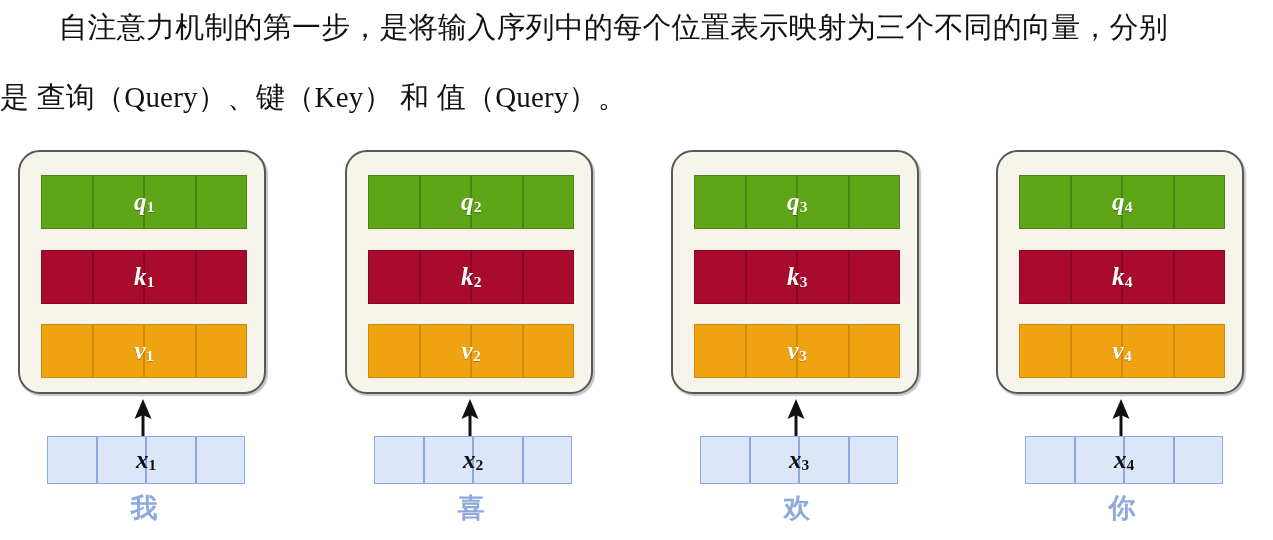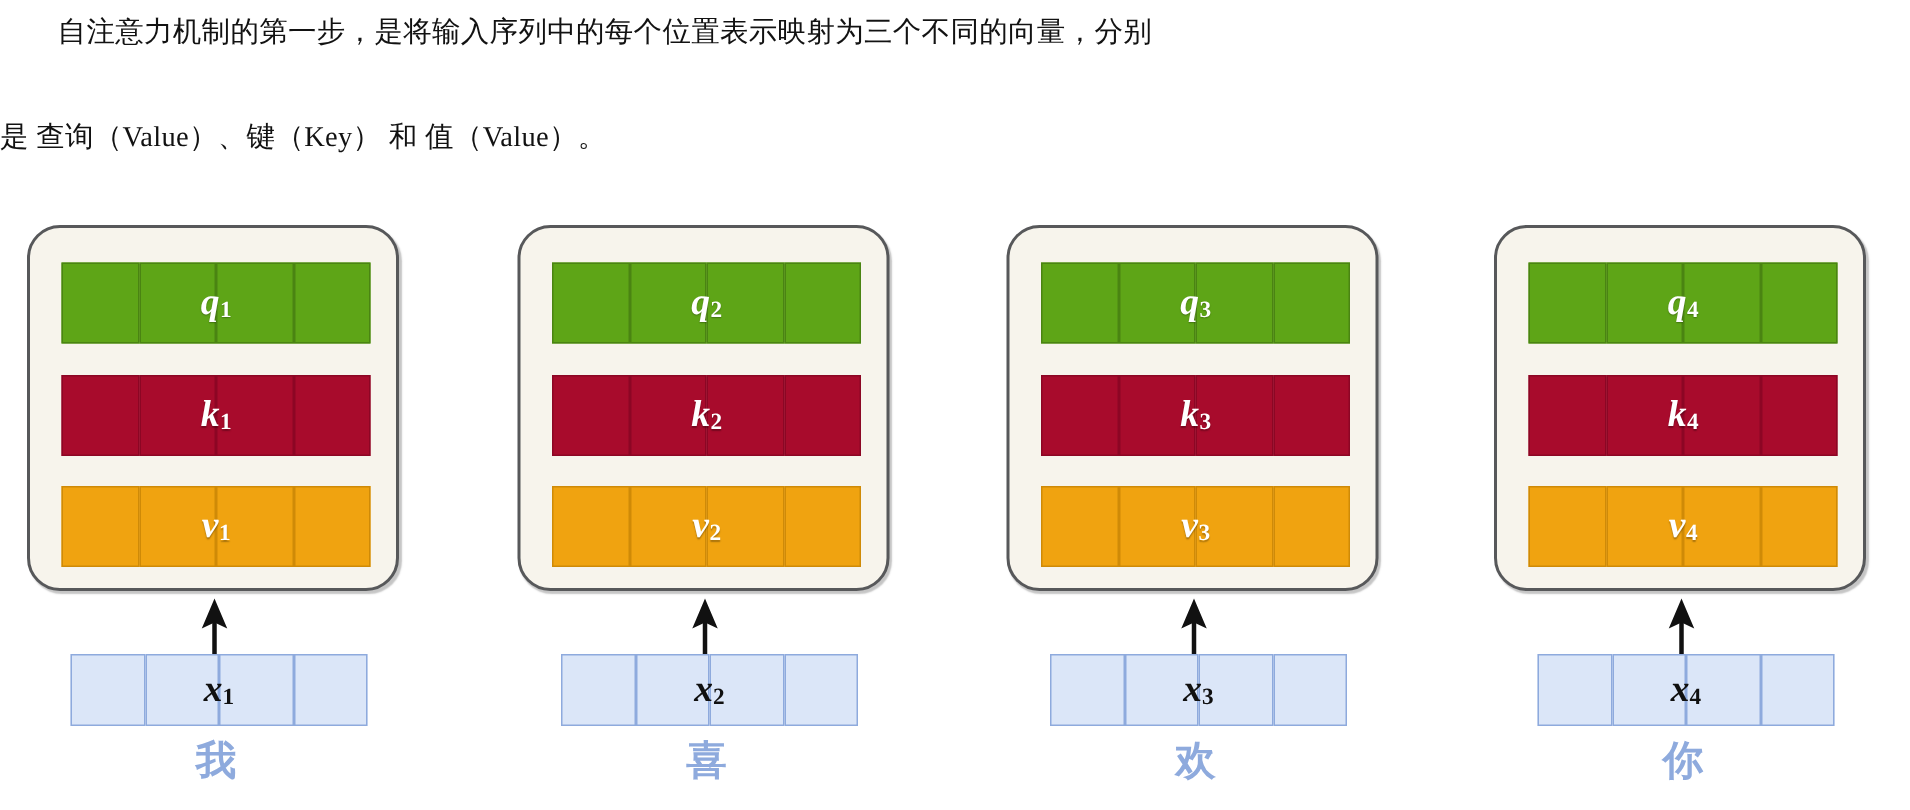--- a/index.html
+++ b/index.html
@@ -18,21 +18,21 @@
   
   .prose {
     position: absolute;
     left: 0;
     top: 0;
     width: 1273px;
     padding: 0;
   }
   .prose-line {
     font-family: "Liberation Serif", "DejaVu Serif", serif;
-    font-size: 19px;
+    font-size: 29px;
     color: #121212;
     letter-spacing: 0.2px;
     white-space: pre;
   }
   .prose-line.l1 {
     position: absolute;
     left: 0px;
     top: 8px;
     width: 1273px;
     text-align: justify;
@@ -182,21 +182,21 @@
     font-weight: bold;
     font-size: 27px;
     line-height: 34px;
   }
 </style>
 </head>
 <body>
 
 <div class="prose">
   <div class="prose-line l1">　　自注意力机制的第一步，是将输入序列中的每个位置表示映射为三个不同的向量，分别</div>
-  <div class="prose-line l2">是 查询（Value）、键（Key） 和 值（Value）。</div>
+  <div class="prose-line l2">是 查询（Query）、键（Key） 和 值（Query）。</div>
 </div>
 
 <div class="diagram">
 
   <div class="column col-0">
     <div class="qkv-card">
       <div class="vec-wrap r-q">
         <div class="vec-cell"></div>
         <div class="vec-cell"></div>
         <div class="vec-cell"></div>

